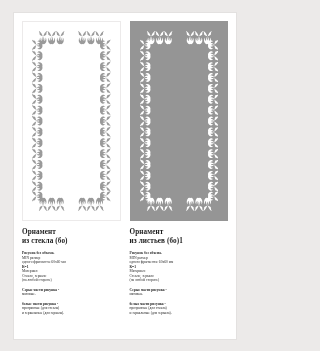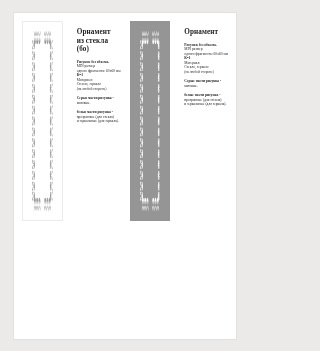--- a/index.html
+++ b/index.html
@@ -21,22 +21,21 @@
     position:absolute;
     left:0;top:0;right:0;bottom:0;
     display:flex;
     gap:9px;
     padding:8px 8px 6px 8px;
     box-sizing:border-box;
   }
   .col{
     width:100px;
     display:flex;
-    flex-direction:row;
-    gap:14px;
+    flex-direction:column;
   }
 
   
   .panel{
     position:relative;
     width:100%;
     height:200px;
     box-sizing:border-box;
     overflow:hidden;
   }
@@ -433,20 +432,21 @@
                   <use href="#leafpair2"></use>
                 </g>
             </g>
           </svg>
         </div>
       </div>
 
       <div class="info">
         <div class="title">
           <span>Орнамент</span>
+          <span class="l2">из листьев (бо)1</span>
         </div>
 
         <div class="spec">
           <span class="row b">Рисунок без объема.</span>
           <span class="row">MIN размер</span>
           <span class="row">одного фрагмента: 60х60 мм</span>
           <span class="row b">К=1</span>
           <span class="row">Материал:</span>
           <span class="row">Стекло, зеркало</span>
           <span class="row">(на любой стороне)</span>

